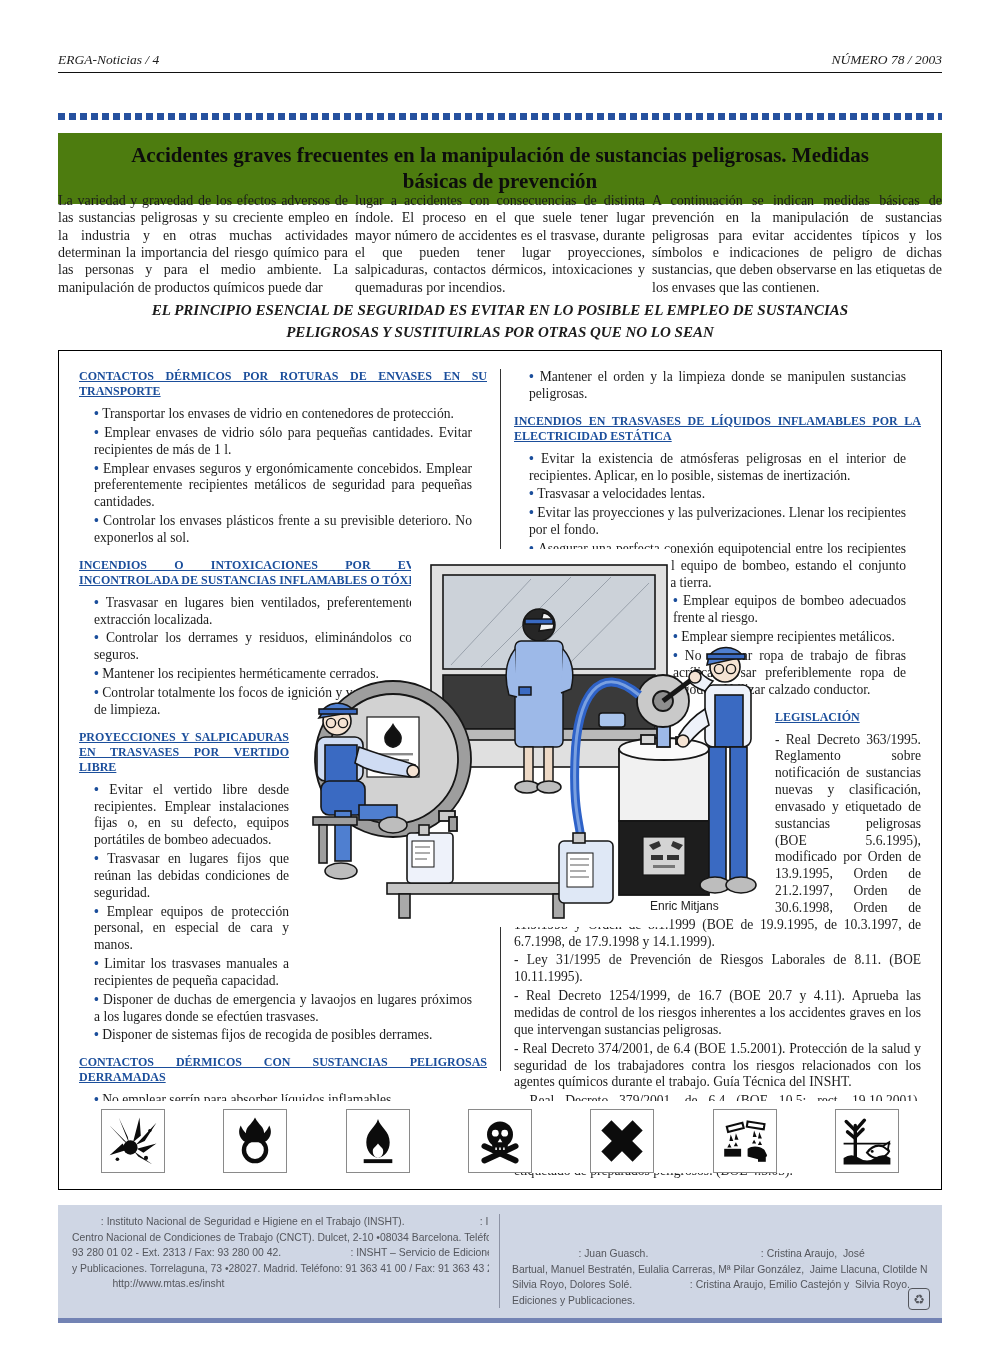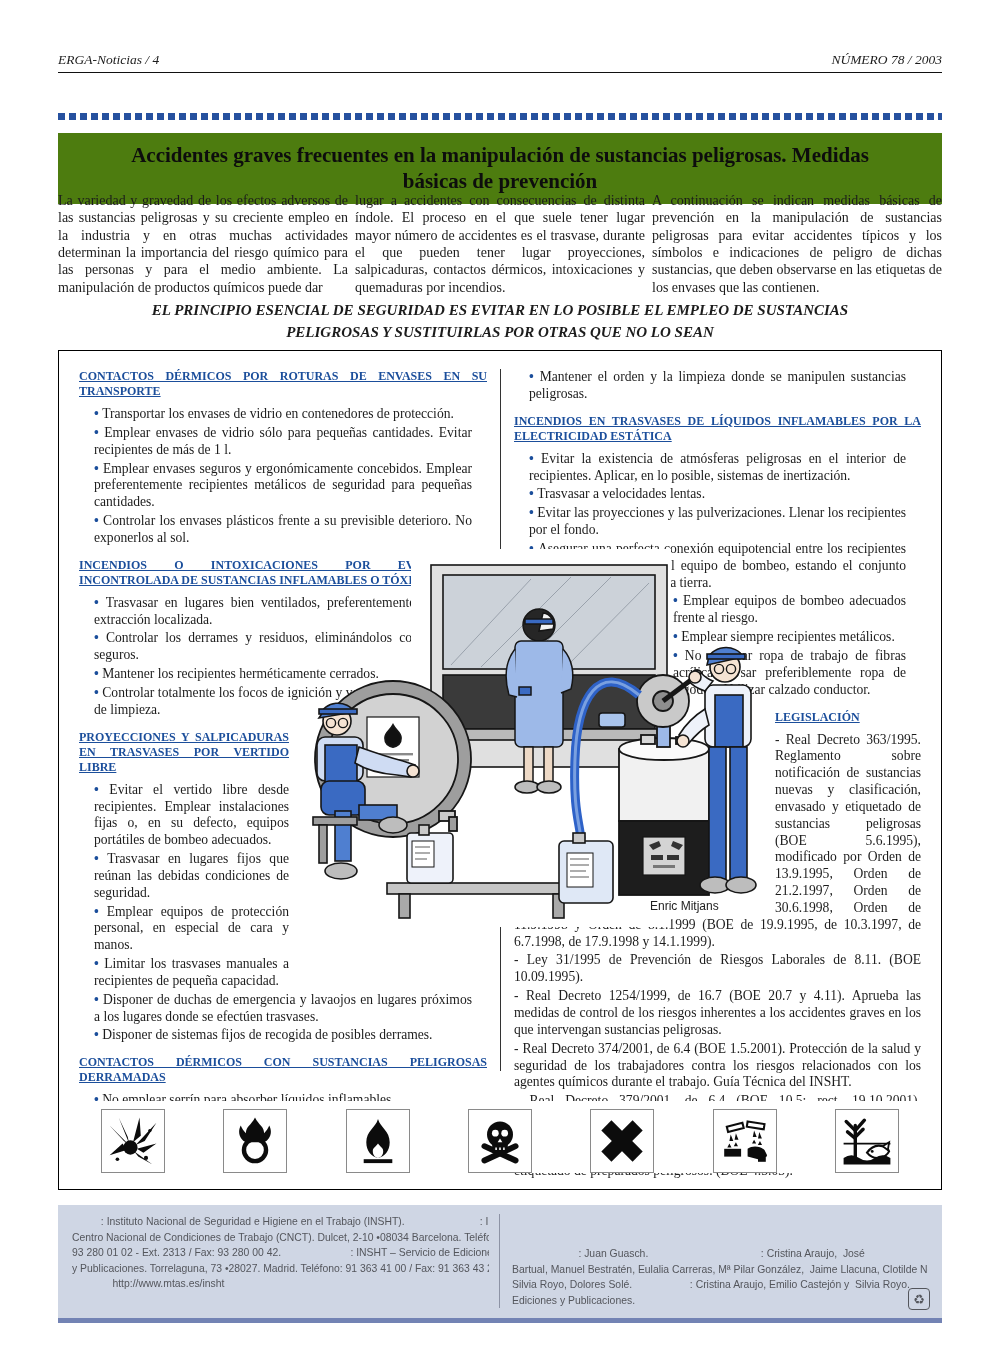--- a/index.html
+++ b/index.html
@@ -129,21 +129,21 @@
       <p class="b">Asegurar una perfecta conexión equipotencial entre los recipientes y las partes metálicas del equipo de bombeo, estando el conjunto conectado eléctricamente a tierra.</p>
 
       <div class="spacerA"></div>
       <div class="spacerB"></div>
       <p class="b">Emplear equipos de bombeo adecuados frente al riesgo.</p>
       <p class="b">Emplear siempre recipientes metálicos.</p>
       <p class="b">No emplear ropa de trabajo de fibras acrílicas. Usar preferiblemente ropa de algodón. Utilizar calzado conductor.</p>
 
       <h3 class="sec">LEGISLACIÓN</h3>
       <p class="leg">-  Real Decreto 363/1995. Reglamento sobre notificación de sustancias nuevas y clasificación, envasado y etiquetado de sustancias peligrosas (BOE 5.6.1995), modificado por Orden de 13.9.1995, Orden de 21.2.1997, Orden de 30.6.1998, Orden de 11.9.1998 y Orden de 8.1.1999 (BOE de 19.9.1995, de 10.3.1997, de 6.7.1998, de 17.9.1998 y 14.1.1999).</p>
-      <p class="leg">-  Ley 31/1995 de Prevención de Riesgos Laborales de 8.11. (BOE 10.09.1995).</p>
+      <p class="leg">-  Ley 31/1995 de Prevención de Riesgos Laborales de 8.11. (BOE 10.11.1995).</p>
       <p class="leg">-  Real Decreto 1254/1999, de 16.7 (BOE 20.7 y 4.11). Aprueba las medidas de control de los riesgos inherentes a los accidentes graves en los que intervengan sustancias peligrosas.</p>
       <p class="leg">-  Real Decreto 374/2001, de 6.4 (BOE 1.5.2001). Protección de la salud y seguridad de los trabajadores contra los riesgos relacionados con los agentes químicos durante el trabajo. Guía Técnica del INSHT.</p>
       <p class="leg">-  Real Decreto 379/2001, de 6.4 (BOE 10.5; rect. 19.10.2001). Reglamento de almacenamiento de productos químicos y sus Instrucciones Técnicas Complementarias.</p>
       <p class="leg">-  Real Decreto 255/2003. Reglamento sobre clasificación, envasado y etiquetado de preparados peligrosos. (BOE 4.3.03).</p>
     </div>
   </div>
 
   <div id="illus" class="abs">
     <svg viewBox="0 0 484 378">
       <rect x="130" y="0" width="260" height="378" fill="#ffffff"></rect>

